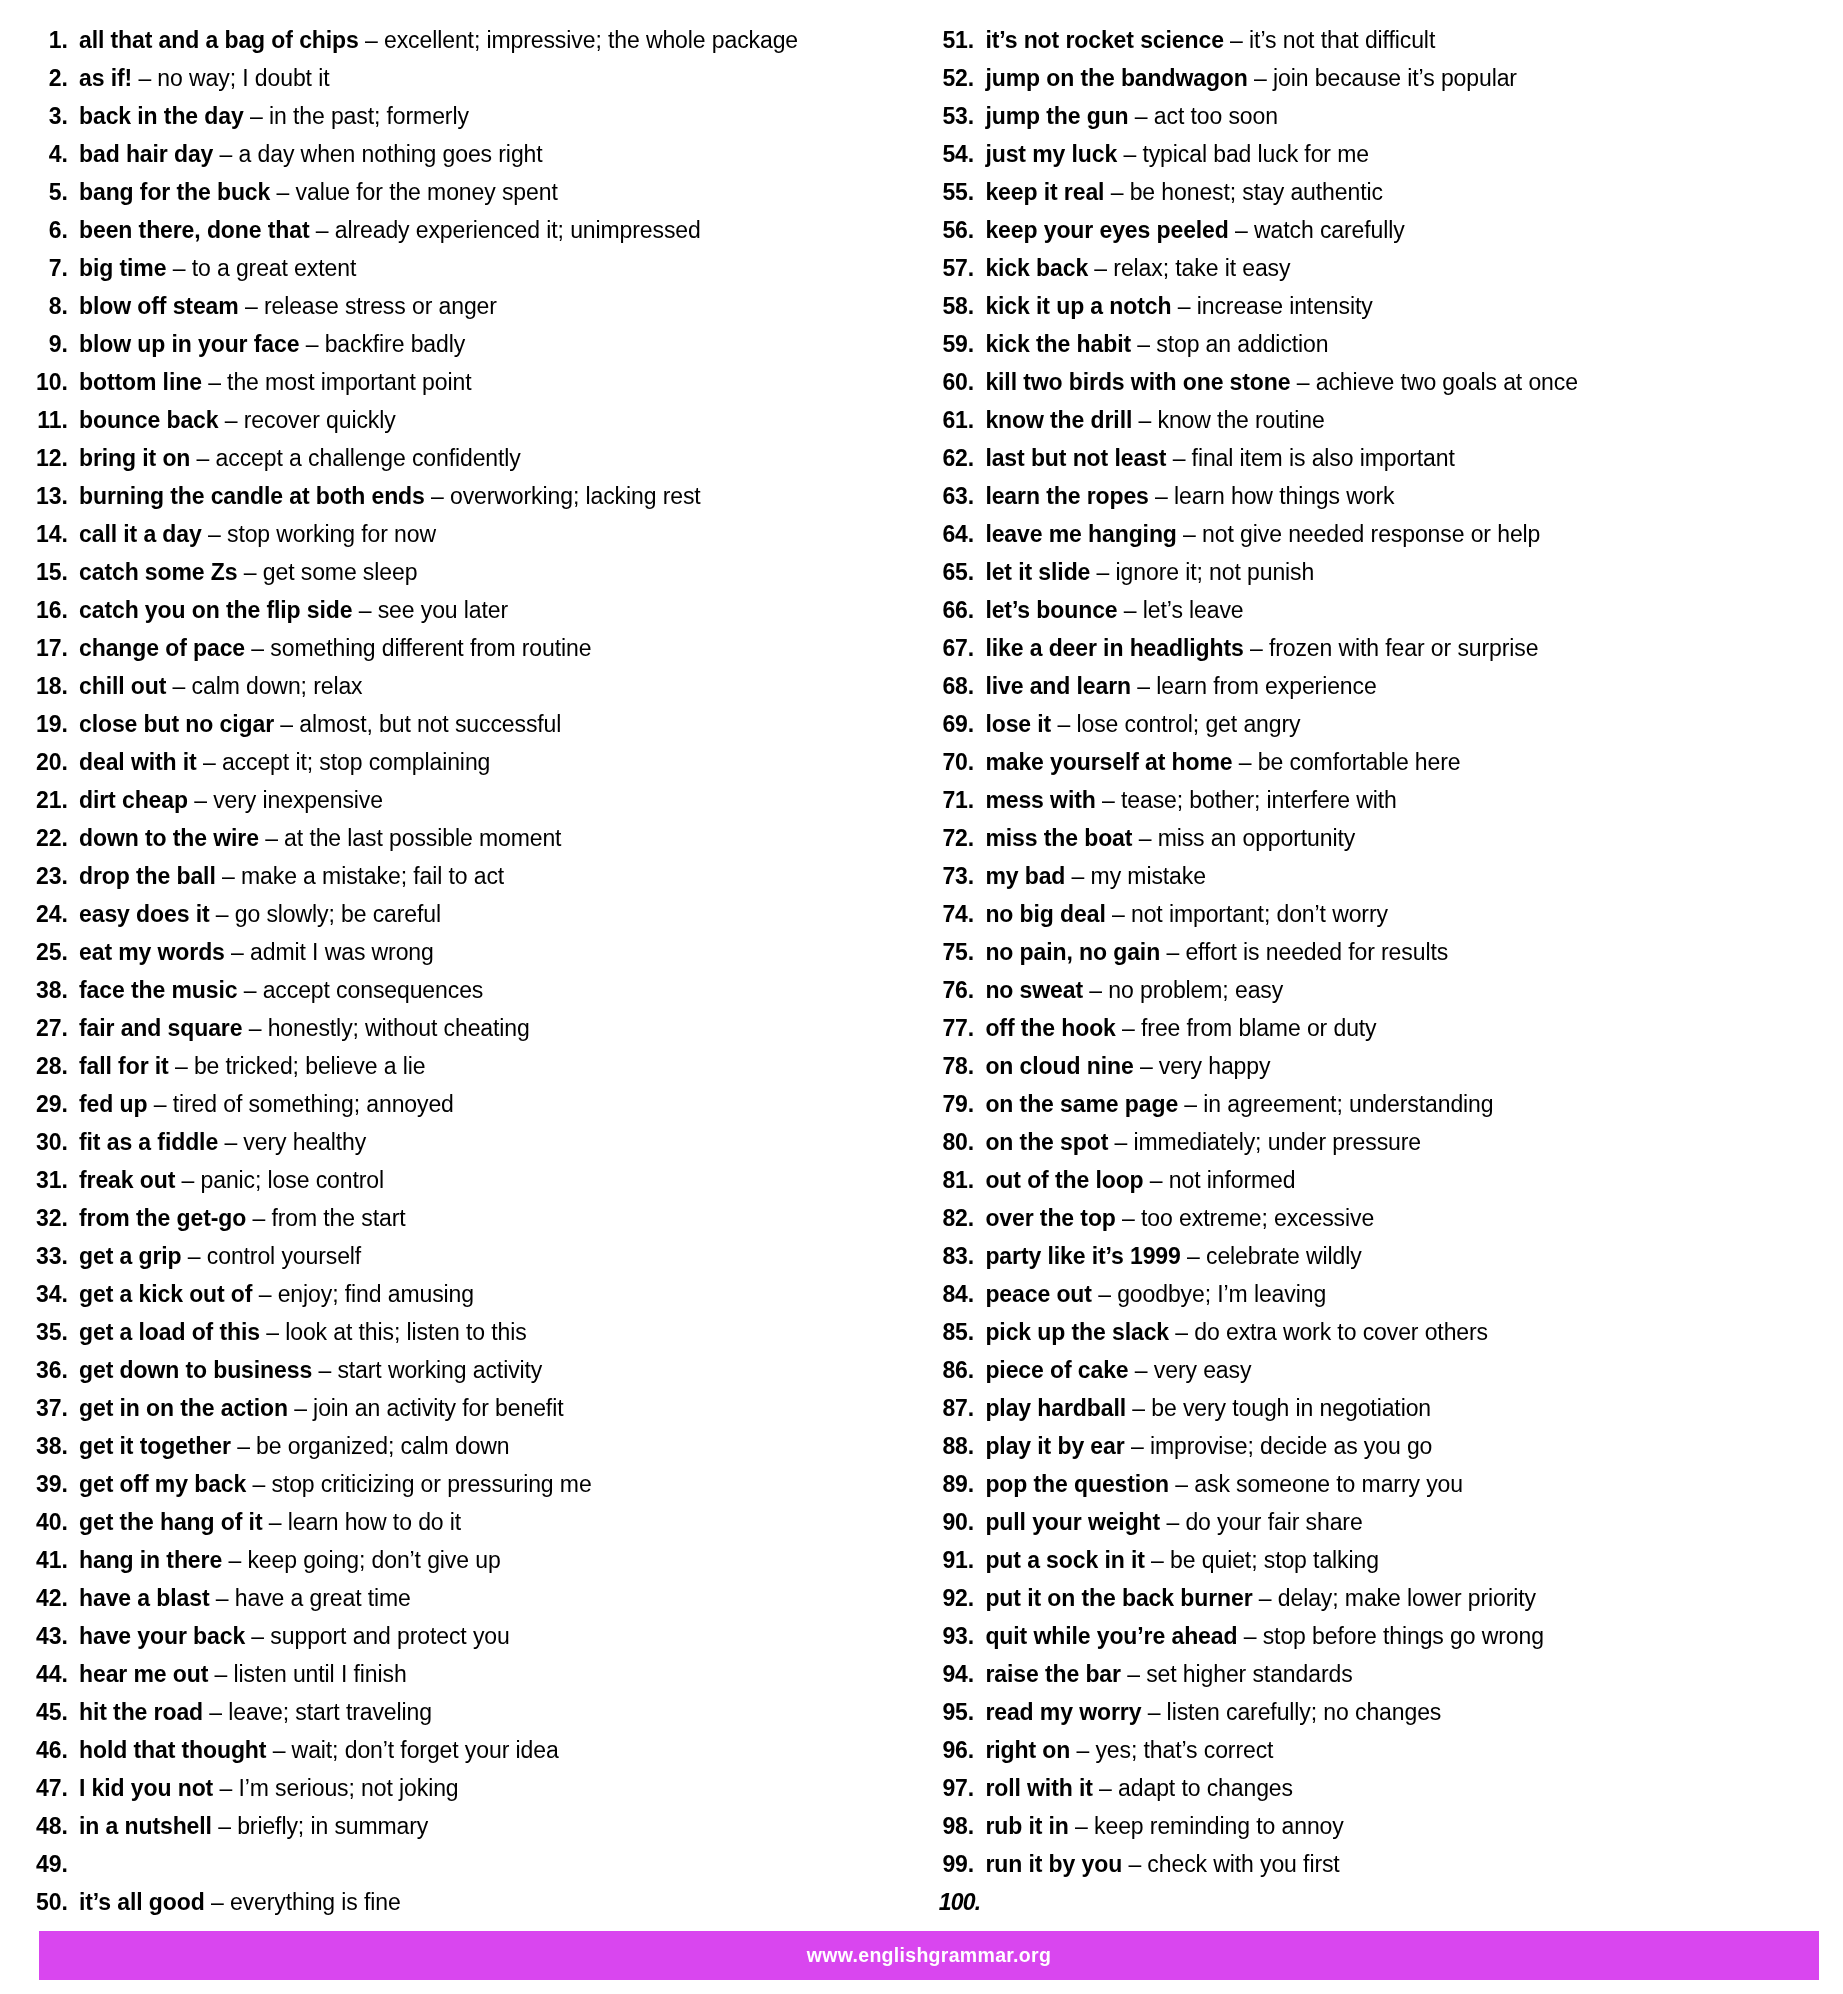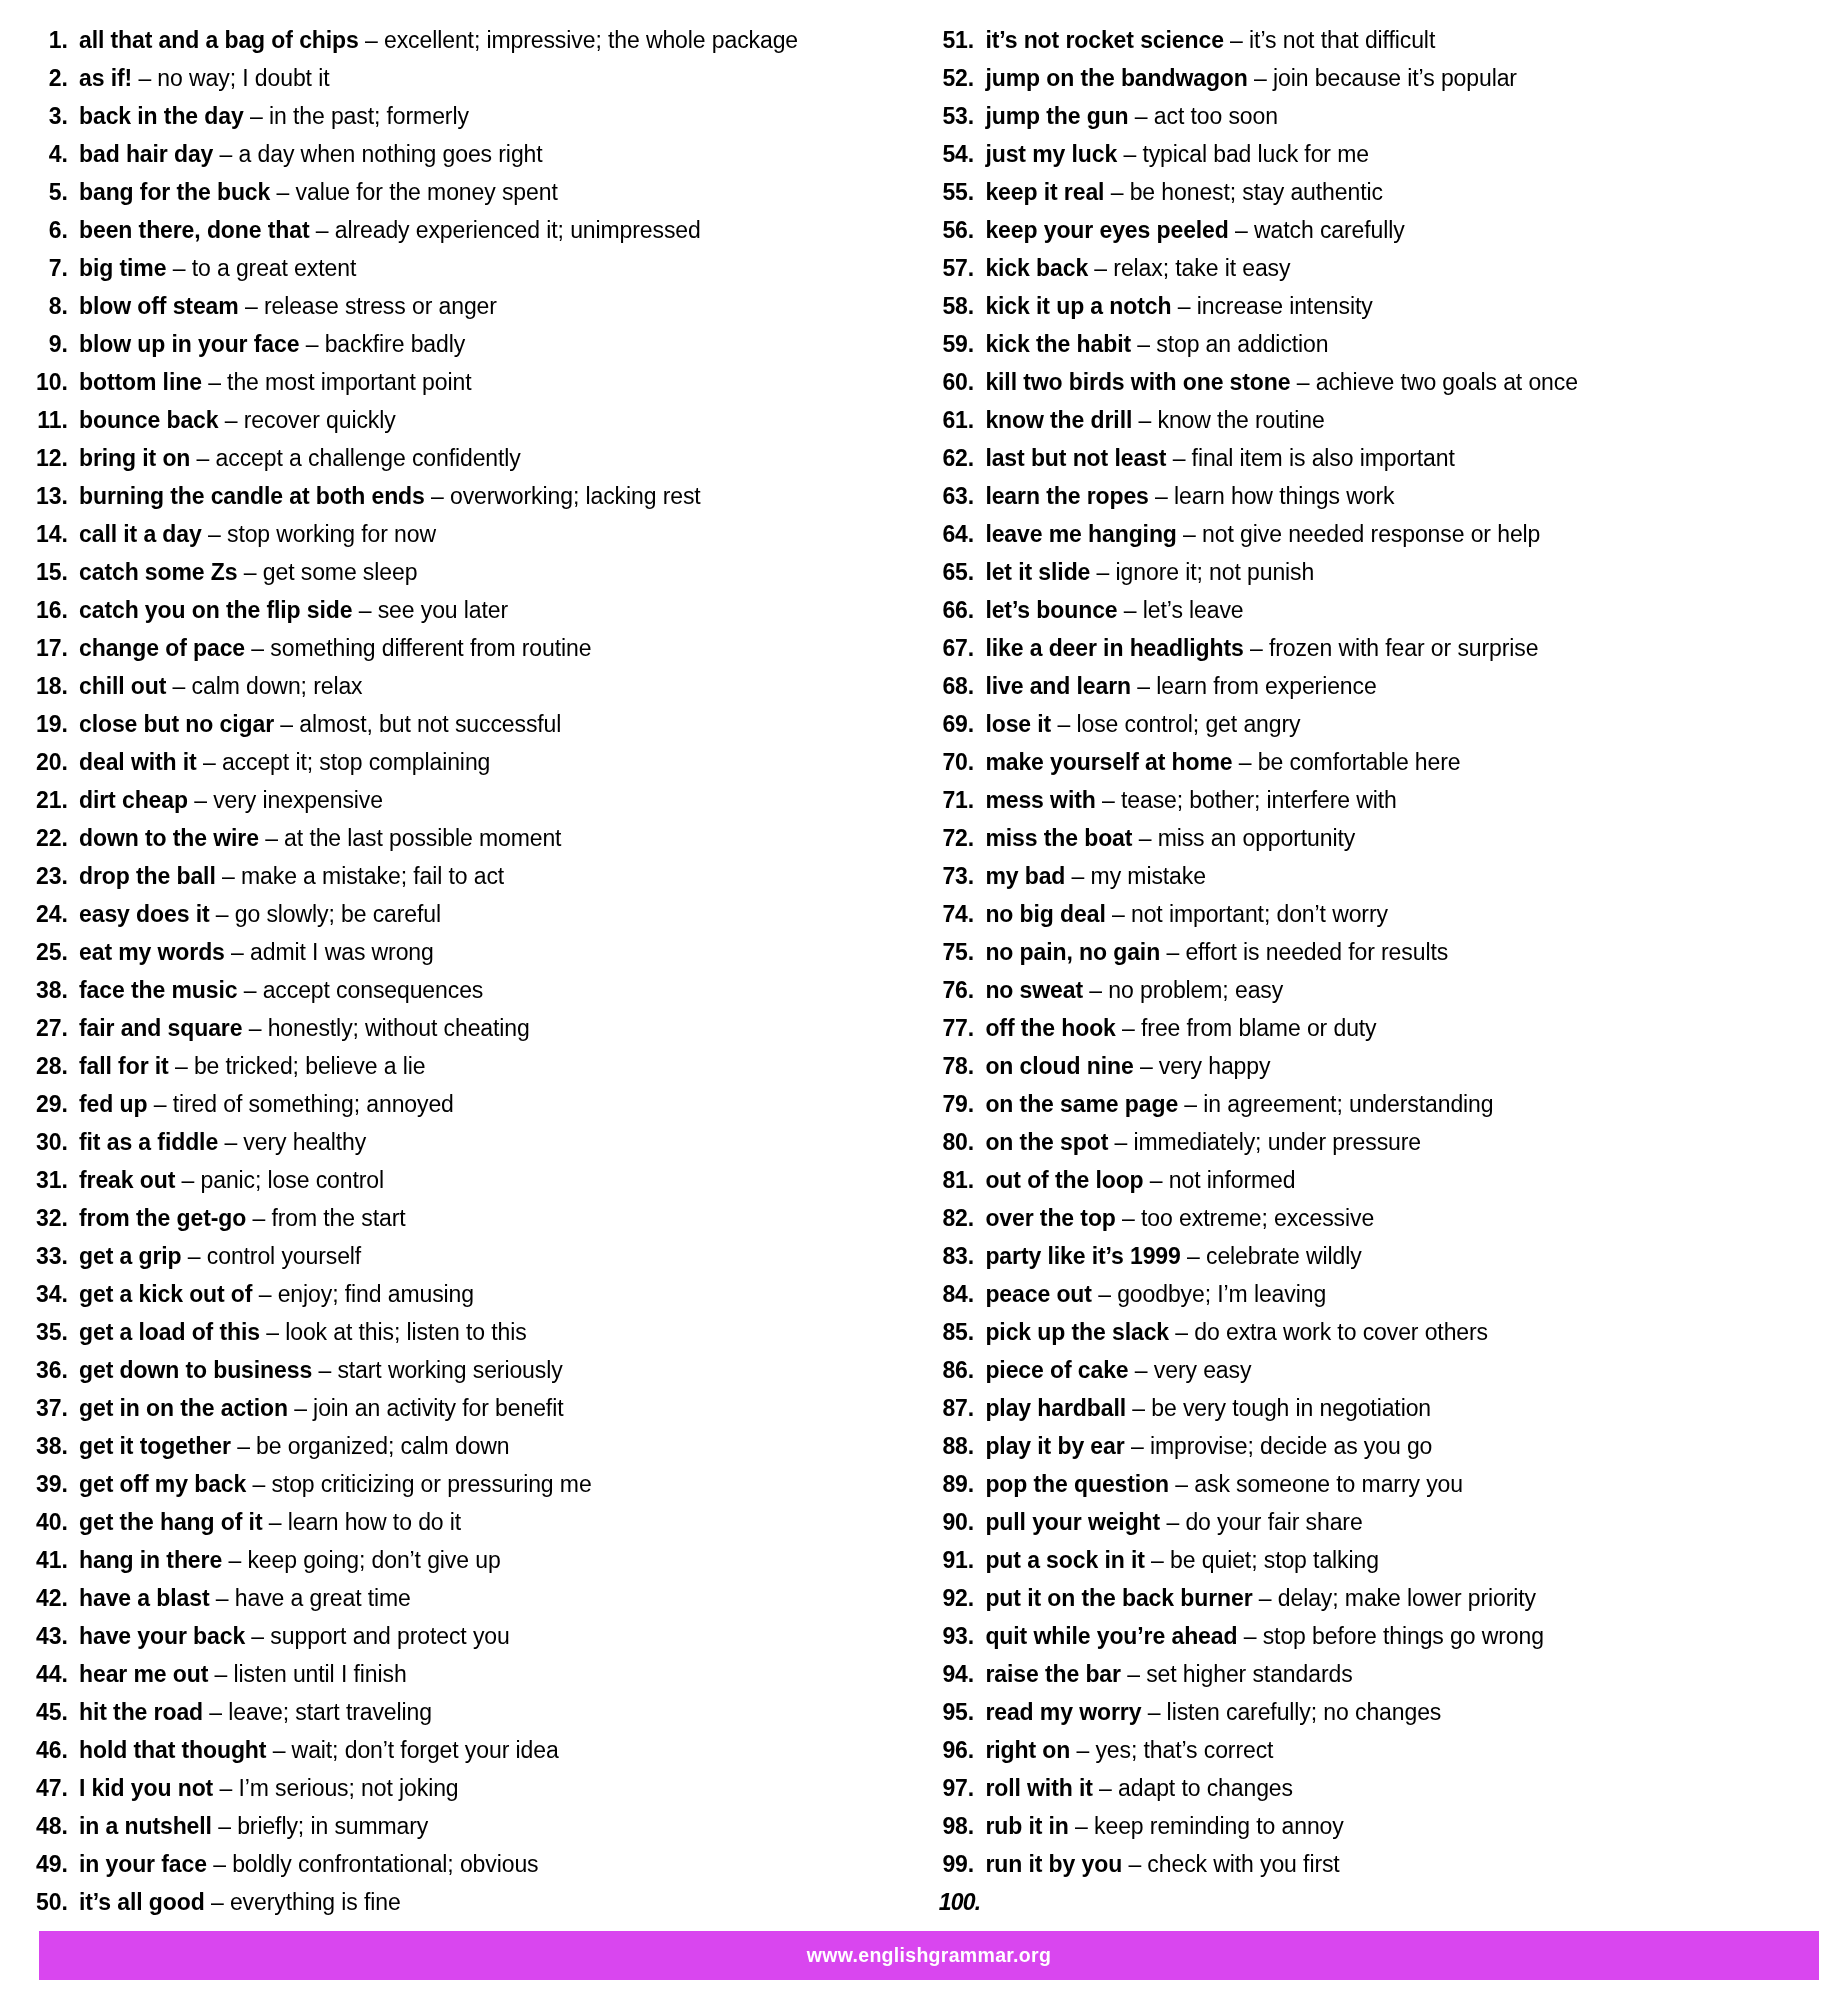--- a/index.html
+++ b/index.html
@@ -230,21 +230,21 @@
         <div class="item">
           <span class="num">34.</span>
           <span class="text"><span class="phrase">get a kick out of</span><span class="meaning"> – enjoy; find amusing</span></span>
         </div>
         <div class="item">
           <span class="num">35.</span>
           <span class="text"><span class="phrase">get a load of this</span><span class="meaning"> – look at this; listen to this</span></span>
         </div>
         <div class="item">
           <span class="num">36.</span>
-          <span class="text"><span class="phrase">get down to business</span><span class="meaning"> – start working seriously</span></span>
+          <span class="text"><span class="phrase">get down to business</span><span class="meaning"> – start working activity</span></span>
         </div>
         <div class="item">
           <span class="num">37.</span>
           <span class="text"><span class="phrase">get in on the action</span><span class="meaning"> – join an activity for benefit</span></span>
         </div>
         <div class="item">
           <span class="num">38.</span>
           <span class="text"><span class="phrase">get it together</span><span class="meaning"> – be organized; calm down</span></span>
         </div>
         <div class="item">
@@ -282,21 +282,20 @@
         <div class="item">
           <span class="num">47.</span>
           <span class="text"><span class="phrase">I kid you not</span><span class="meaning"> – I’m serious; not joking</span></span>
         </div>
         <div class="item">
           <span class="num">48.</span>
           <span class="text"><span class="phrase">in a nutshell</span><span class="meaning"> – briefly; in summary</span></span>
         </div>
         <div class="item">
           <span class="num">49.</span>
-          <span class="text"><span class="phrase">in your face</span><span class="meaning"> – boldly confrontational; obvious</span></span>
         </div>
         <div class="item">
           <span class="num">50.</span>
           <span class="text"><span class="phrase">it’s all good</span><span class="meaning"> – everything is fine</span></span>
         </div>
       </div>
     <div class="col" id="right-col">
         <div class="item">
           <span class="num">51.</span>
           <span class="text"><span class="phrase">it’s not rocket science</span><span class="meaning"> – it’s not that difficult</span></span>

